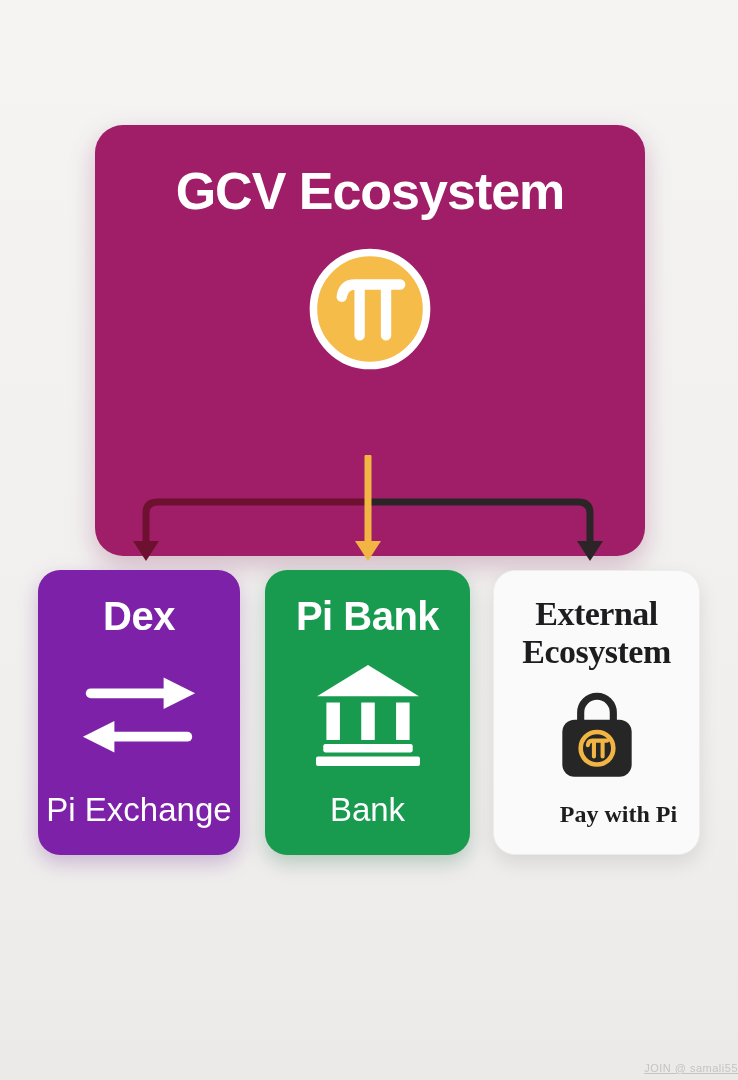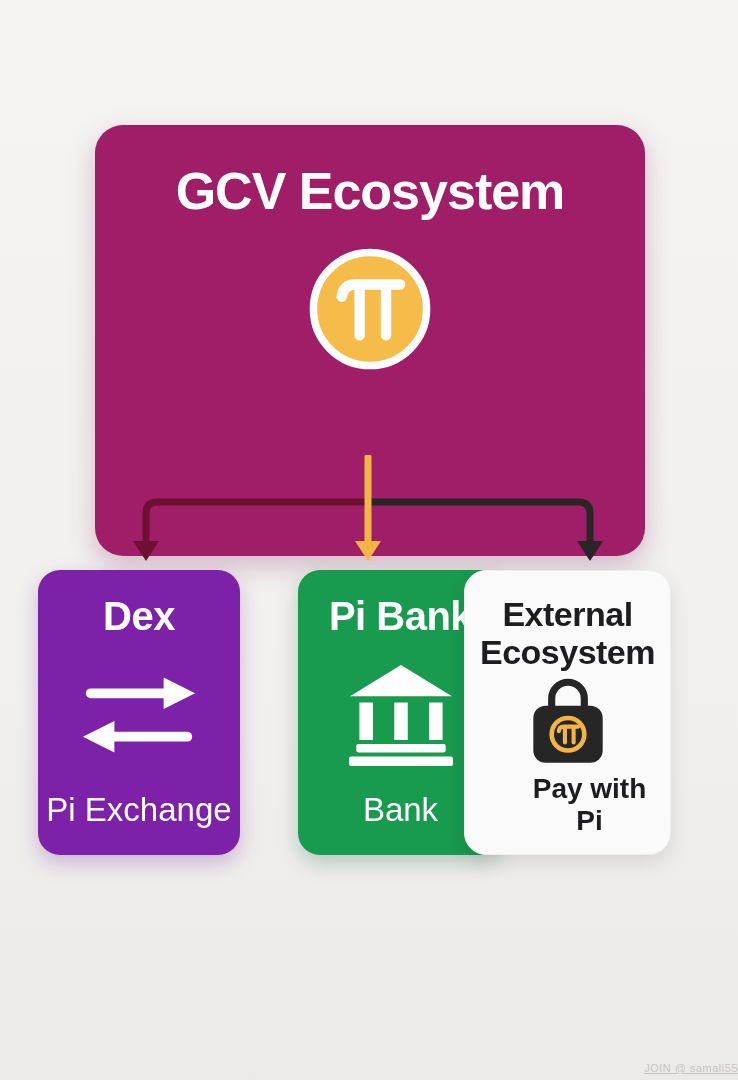--- a/index.html
+++ b/index.html
@@ -49,24 +49,24 @@
     height: 285px;
     border-radius: 22px;
     display: flex; flex-direction: column; align-items: center; justify-content: space-between;
     padding: 24px 8px 26px;
     text-align: center;
   }
   .node-title { font-size: 40px; font-weight: 800; letter-spacing: -0.5px; line-height: 1.12; }
   .node-caption { font-size: 33px; font-weight: 400; }
 
   .node-dex  { left: 38px;  width: 202px; box-shadow: 0 8px 20px rgba(90, 20, 130, 0.25); }
-  .node-bank { left: 265px; width: 205px; box-shadow: 0 8px 20px rgba(10, 90, 50, 0.25); margin-left: 33px; }
-  .node-ext  { left: 464px; width: 207px; box-shadow: 0 8px 20px rgba(0, 0, 0, 0.10); border: 1px solid #efedec; }
+  .node-bank { left: 265px; width: 205px; box-shadow: 0 8px 20px rgba(10, 90, 50, 0.25); }
+  .node-ext  { left: 493px; width: 207px; box-shadow: 0 8px 20px rgba(0, 0, 0, 0.10); border: 1px solid #efedec; font-family: Liberation Serif, serif; }
   .node-ext .node-title { font-size: 34px; }
-  .node-ext .node-caption { font-size: 28px; font-weight: 700; margin-left: 44px; }
+  .node-ext .node-caption { font-size: 24px; font-weight: 700; margin-left: 44px; }
 
   .node-icon { display: flex; align-items: center; justify-content: center; flex: 1; }
 
   
   .watermark {
     position: absolute;
     right: 0; bottom: 6px;
     font-size: 11px;
     color: #c6c3c1;
     letter-spacing: 0.5px;

